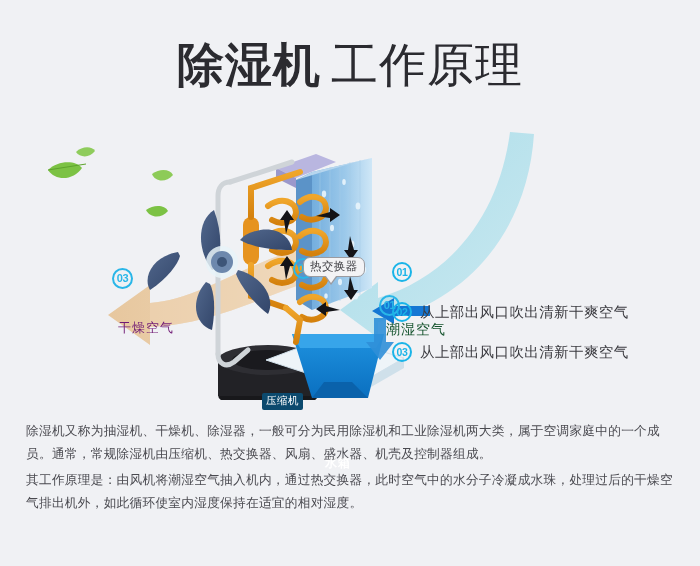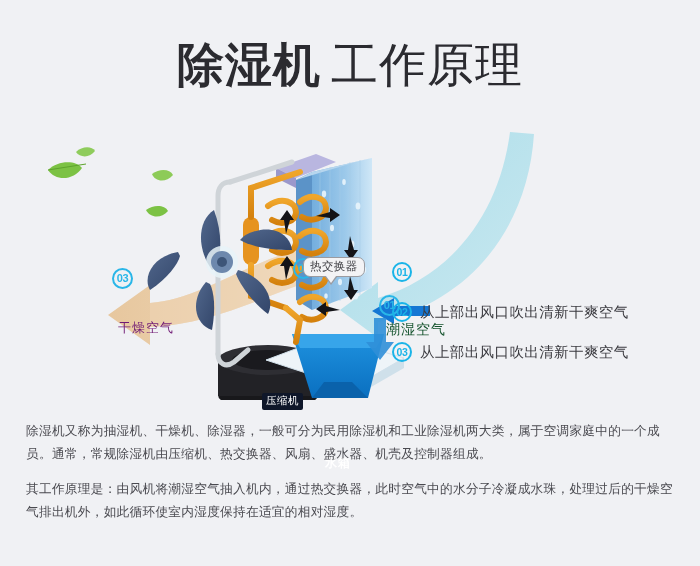--- a/index.html
+++ b/index.html
@@ -127,21 +127,21 @@
     border-left: 6px solid transparent;
     border-right: 6px solid transparent;
     border-top: 8px solid #9b9ba0;
   }
 
   
   .lbl-compressor {
     position: absolute;
     left: 262px;
     top: 283px;
-    background: #0f172a;
+    background: #0c4a6e;
     color: #ffffff;
     font-size: 10.5px;
     padding: 1px 4px 2px 4px;
     border-radius: 2px;
     letter-spacing: 0.5px;
     z-index: 6;
   }
   
   .lbl-tank {
     position: absolute;
@@ -194,21 +194,21 @@
     left: 26px;
     top: 420px;
     width: 650px;
   }
   .para {
     font-size: 12.7px;
     color: #4a4a50;
     line-height: 23px;
     letter-spacing: 0.25px;
   }
-  .para + .para { margin-top: 12px; }
+  .para + .para { margin-top: 3px; }
 </style>
 </head>
 <body>
 
 <div id="page">
 
   <div class="title-wrap">
     <span class="title-bold">除湿机</span><span class="title-light">工作原理</span>
   </div>
 

